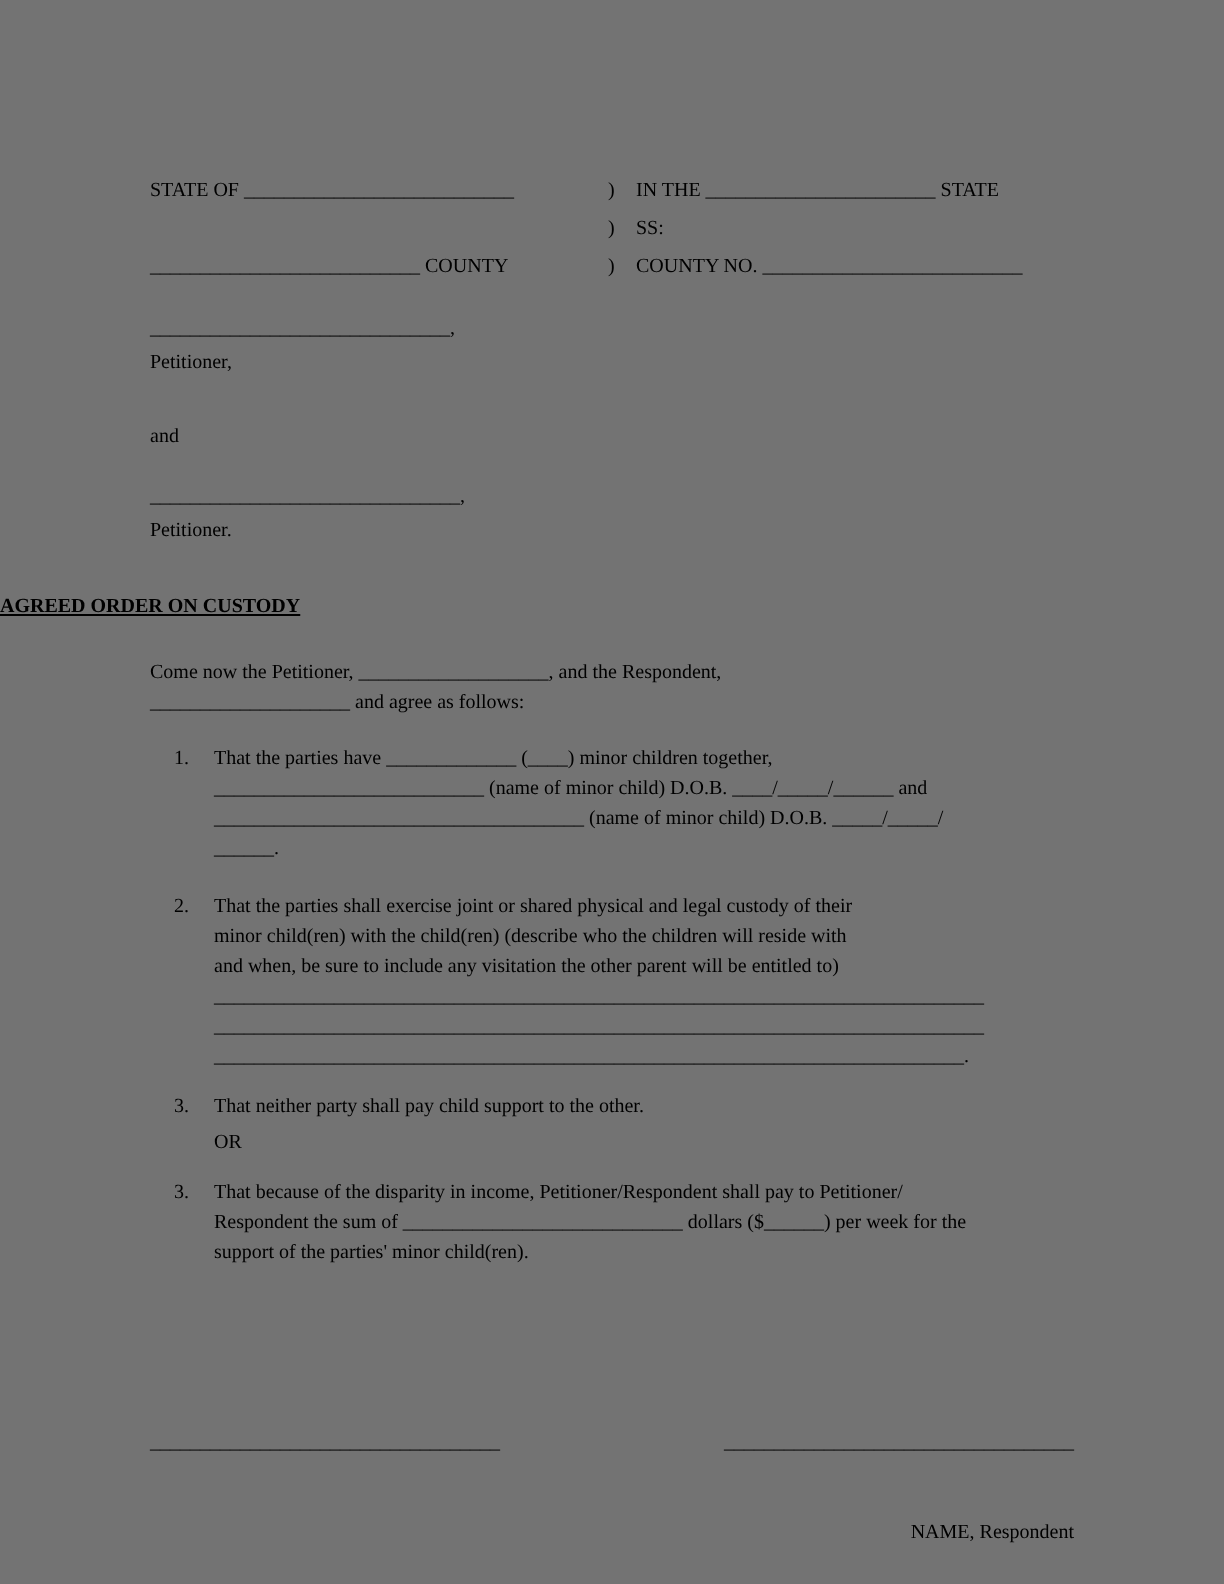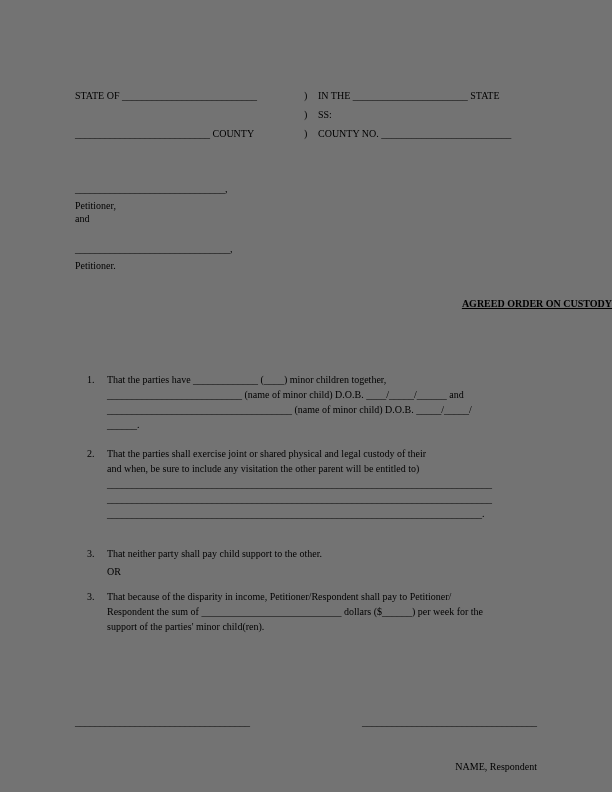--- a/index.html
+++ b/index.html
@@ -23,31 +23,31 @@
     left: 75px;
     top: 86px;
     display: grid;
     grid-template-columns: 229px 14px auto;
     line-height: 19px;
   }
   .caption .cell { white-space: pre; }
 
   
   .party-block { position: absolute; left: 75px; line-height: 17px; }
-  .party-petitioner { top: 180px; }
+  .party-petitioner { top: 156px; }
   .conjunction { position: absolute; left: 75px; top: 211px; }
   .party-respondent { top: 240px; }
 
   
   .title-wrap {
     position: absolute;
     left: 0;
     top: 296px;
     width: 612px;
-    text-align: right;
+    text-align: left;
   }
   .title-wrap span {
     font-weight: bold;
     text-decoration: underline;
   }
 
   
   .intro { position: absolute; left: 75px; top: 329px; }
 
   
@@ -104,35 +104,40 @@
 
   <div class="party-block party-respondent">
     <div class="line">_______________________________,</div>
     <div class="line">Petitioner.</div>
   </div>
 
   <div class="title-wrap">
     <span>AGREED ORDER ON CUSTODY</span>
   </div>
 
+  <div class="intro">
+    <div class="line">Come now the Petitioner, ___________________, and the Respondent,</div>
+    <div class="line">____________________ and agree as follows:</div>
+  </div>
 
   <div class="item item-1">
     <div class="num">1.</div>
     <div>
       <div class="line">That the parties have _____________ (____) minor children together,</div>
       <div class="line">___________________________ (name of minor child) D.O.B. ____/_____/______ and</div>
       <div class="line">_____________________________________ (name of minor child) D.O.B. _____/_____/</div>
       <div class="line">______.</div>
     </div>
   </div>
 
   <div class="item item-2">
     <div class="num">2.</div>
     <div>
       <div class="line">That the parties shall exercise joint or shared physical and legal custody of their</div>
+      <div class="line">minor child(ren) with the child(ren) (describe who the children will reside with</div>
       <div class="line">and when, be sure to include any visitation the other parent will be entitled to)</div>
       <div class="line">_____________________________________________________________________________</div>
       <div class="line">_____________________________________________________________________________</div>
       <div class="line">___________________________________________________________________________.</div>
     </div>
   </div>
 
   <div class="item item-3">
     <div class="num">3.</div>
     <div>

